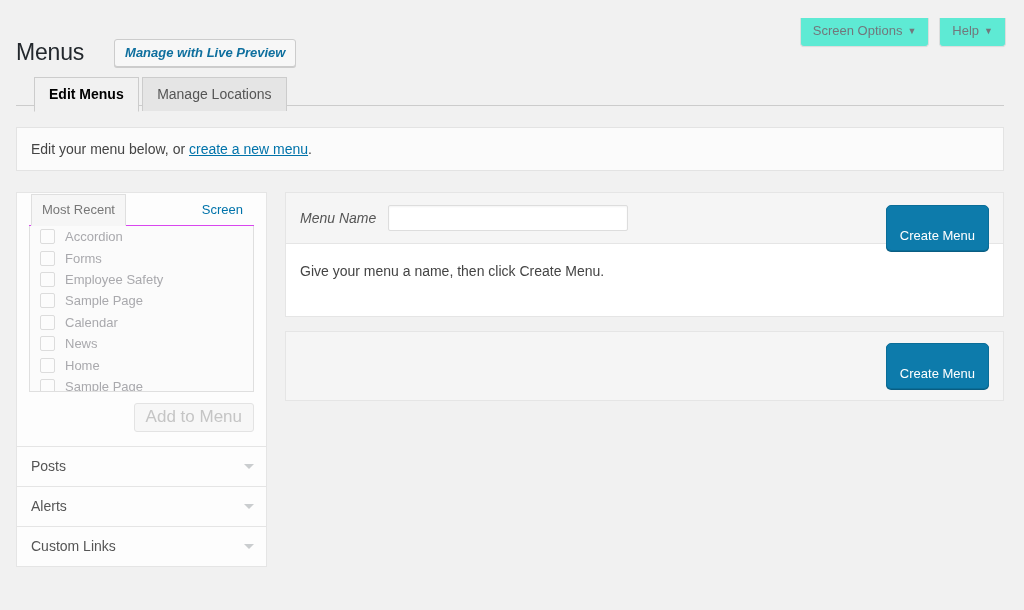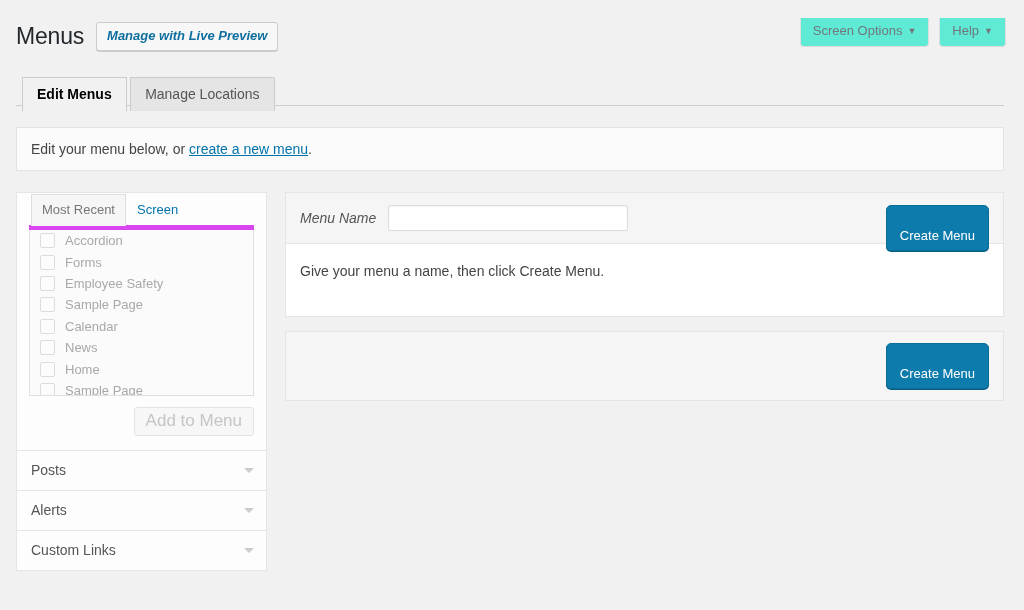--- a/index.html
+++ b/index.html
@@ -12,21 +12,21 @@
     color: #444;
     -webkit-font-smoothing: antialiased;
   }
 
   
   .page-head {
     position: relative;
     padding: 22px 20px 0 16px;
     height: 70px;
   }
-  .title-row { display: flex; gap: 12px; }
+  .title-row { display: flex; align-items: center; gap: 30px; margin-top: 16px; }
   .page-title {
     font-size: 23px;
     font-weight: 400;
     color: #23282d;
     line-height: 29px;
     margin: 0;
     letter-spacing: -0.2px;
   }
   .live-preview-btn {
     display: inline-block;
@@ -78,21 +78,21 @@
     background: #e5e5e5;
     color: #555;
     font-size: 14px;
     line-height: 24px;
     padding: 4px 14px 5px;
     margin-left: -1px;
     position: relative;
     top: 1px;
     cursor: pointer;
   }
-  .nav-tab:first-child { margin-left: 0; }
+  .nav-tab:first-child { margin-left: 12px; }
   .nav-tab.active {
     background: #f1f1f1;
     border-bottom: 1px solid #f1f1f1;
     color: #000;
     font-weight: bold;
   }
 
   
   .notice {
     margin: 21px 20px 0 16px;
@@ -142,23 +142,24 @@
   }
   .tri.up { border-bottom: 5px solid #a0a5aa; }
   .tri.down { border-top: 5px solid #a0a5aa; }
 
   .panel-body { padding: 0 12px 10px; }
 
   
   .inner-tabs {
     display: flex;
     align-items: flex-end;
-    border-bottom: 5px solid #d946ef;
+    border-bottom: 1px solid #d946ef;
     padding-left: 2px;
     font-size: 13px;
+    justify-content: space-between;
   }
   .inner-tab {
     padding: 7px 10px 7px;
     color: #0073aa;
     cursor: pointer;
     line-height: 16px;
     position: relative;
     bottom: -1px;
     border: 1px solid transparent;
   }

